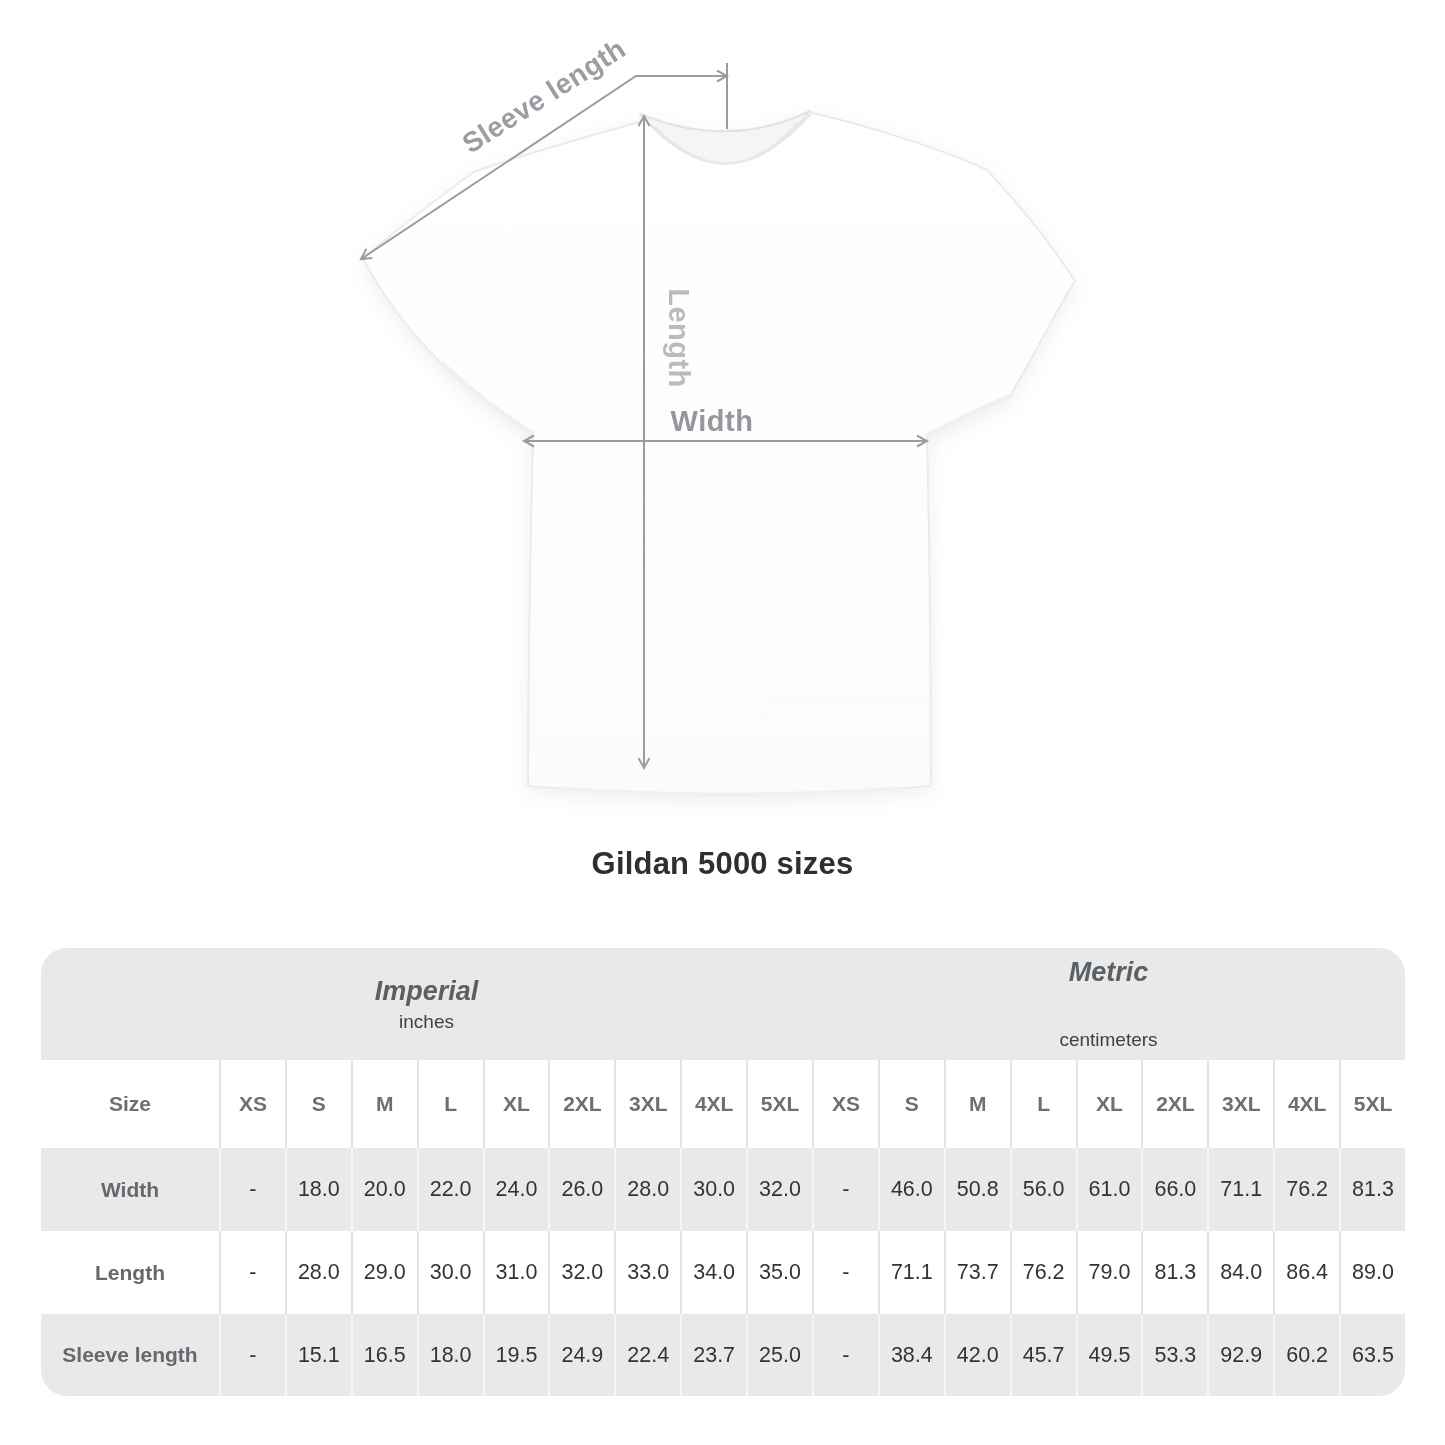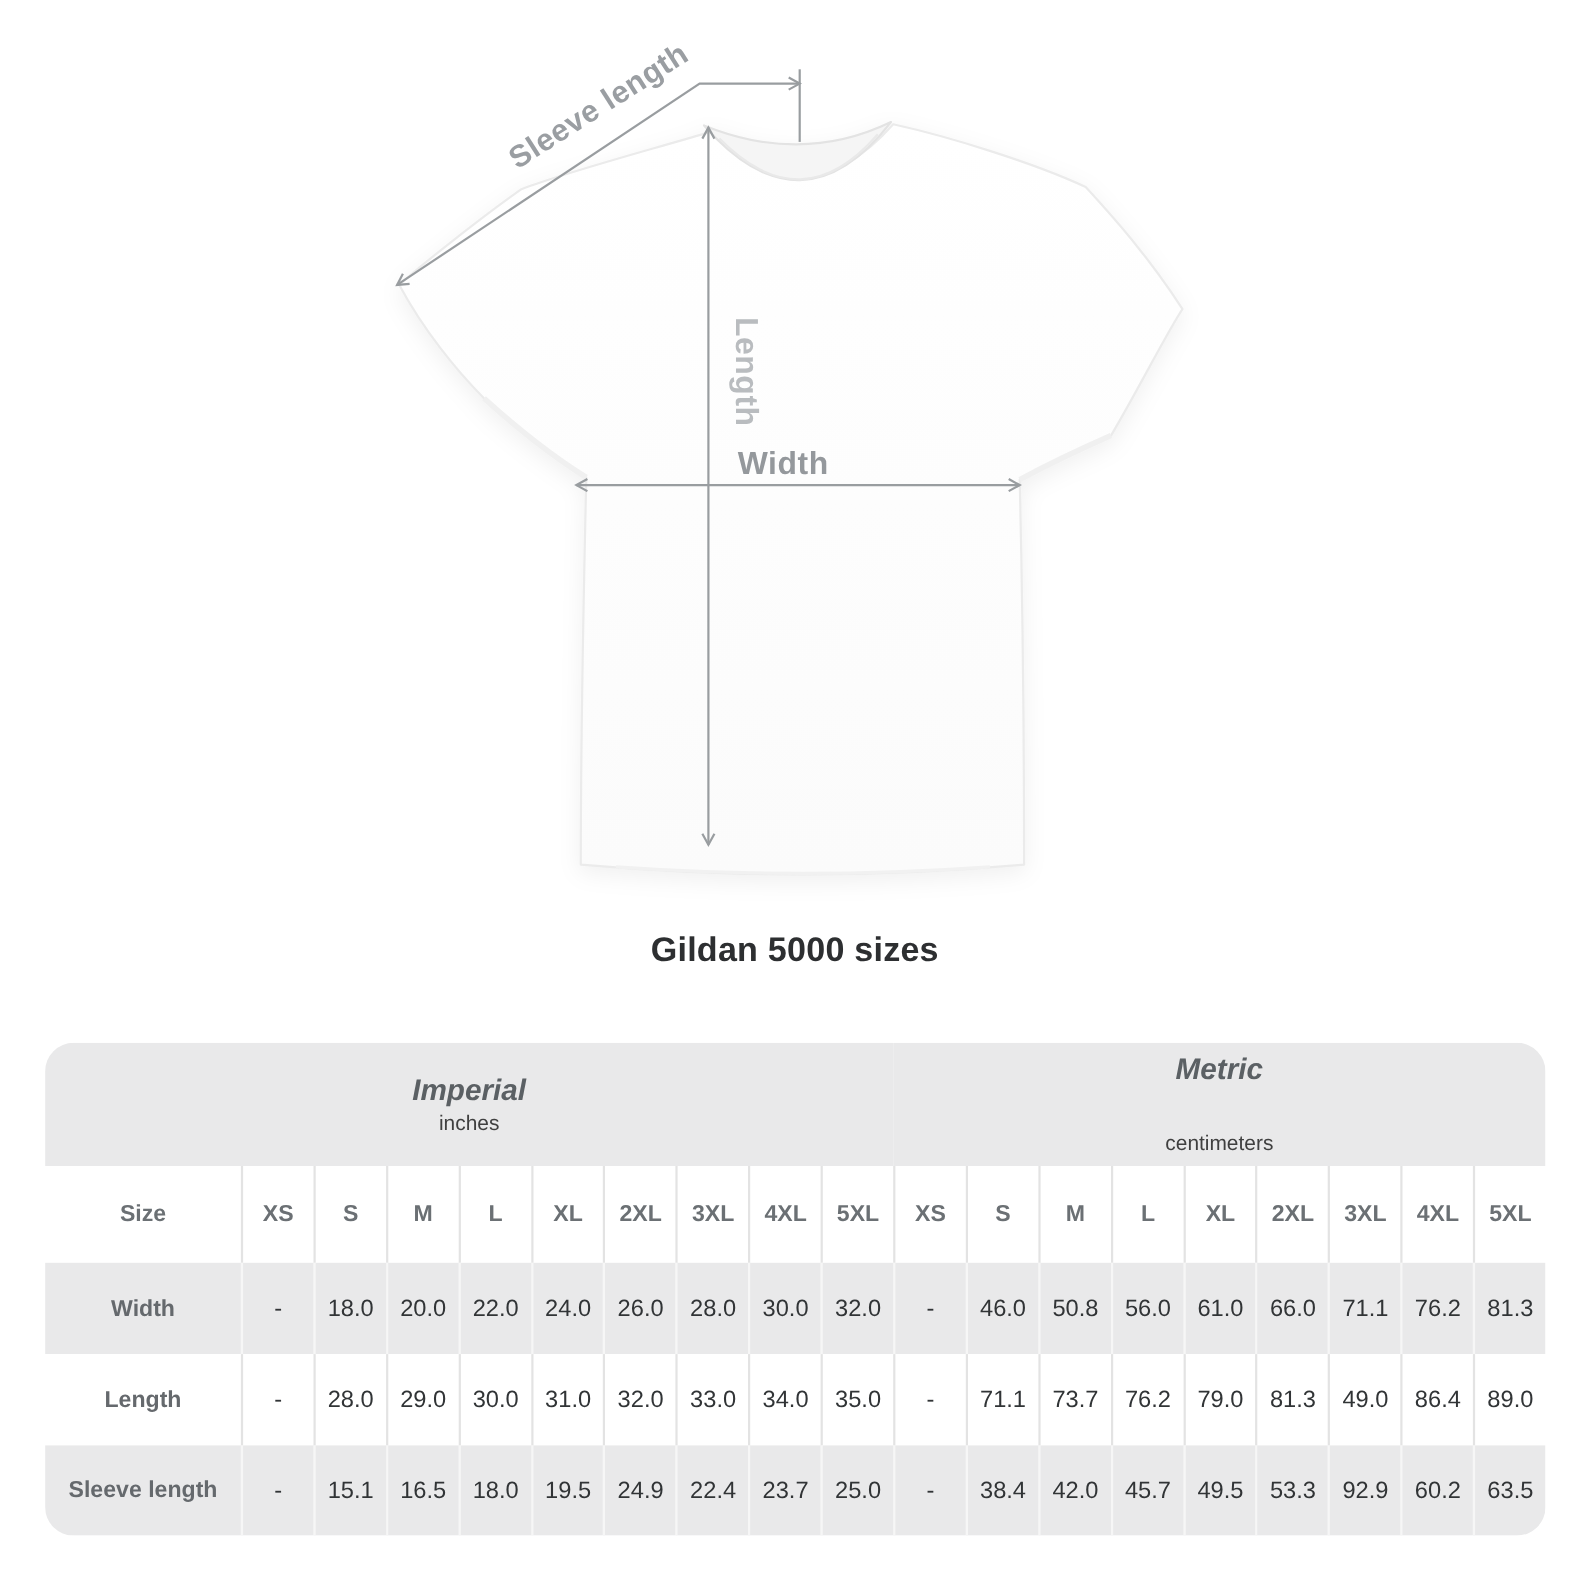--- a/index.html
+++ b/index.html
@@ -163,21 +163,21 @@
       <div class="cell data">32.0</div>
       <div class="cell data">33.0</div>
       <div class="cell data">34.0</div>
       <div class="cell data">35.0</div>
       <div class="cell data">-</div>
       <div class="cell data">71.1</div>
       <div class="cell data">73.7</div>
       <div class="cell data">76.2</div>
       <div class="cell data">79.0</div>
       <div class="cell data">81.3</div>
-      <div class="cell data">49.0</div>
+      <div class="cell data">84.0</div>
       <div class="cell data">86.4</div>
       <div class="cell data">89.0</div>
       <div class="cell rowlabel shade">Sleeve length</div>
       <div class="cell data shade">-</div>
       <div class="cell data shade">15.1</div>
       <div class="cell data shade">16.5</div>
       <div class="cell data shade">18.0</div>
       <div class="cell data shade">19.5</div>
       <div class="cell data shade">24.9</div>
       <div class="cell data shade">22.4</div>

